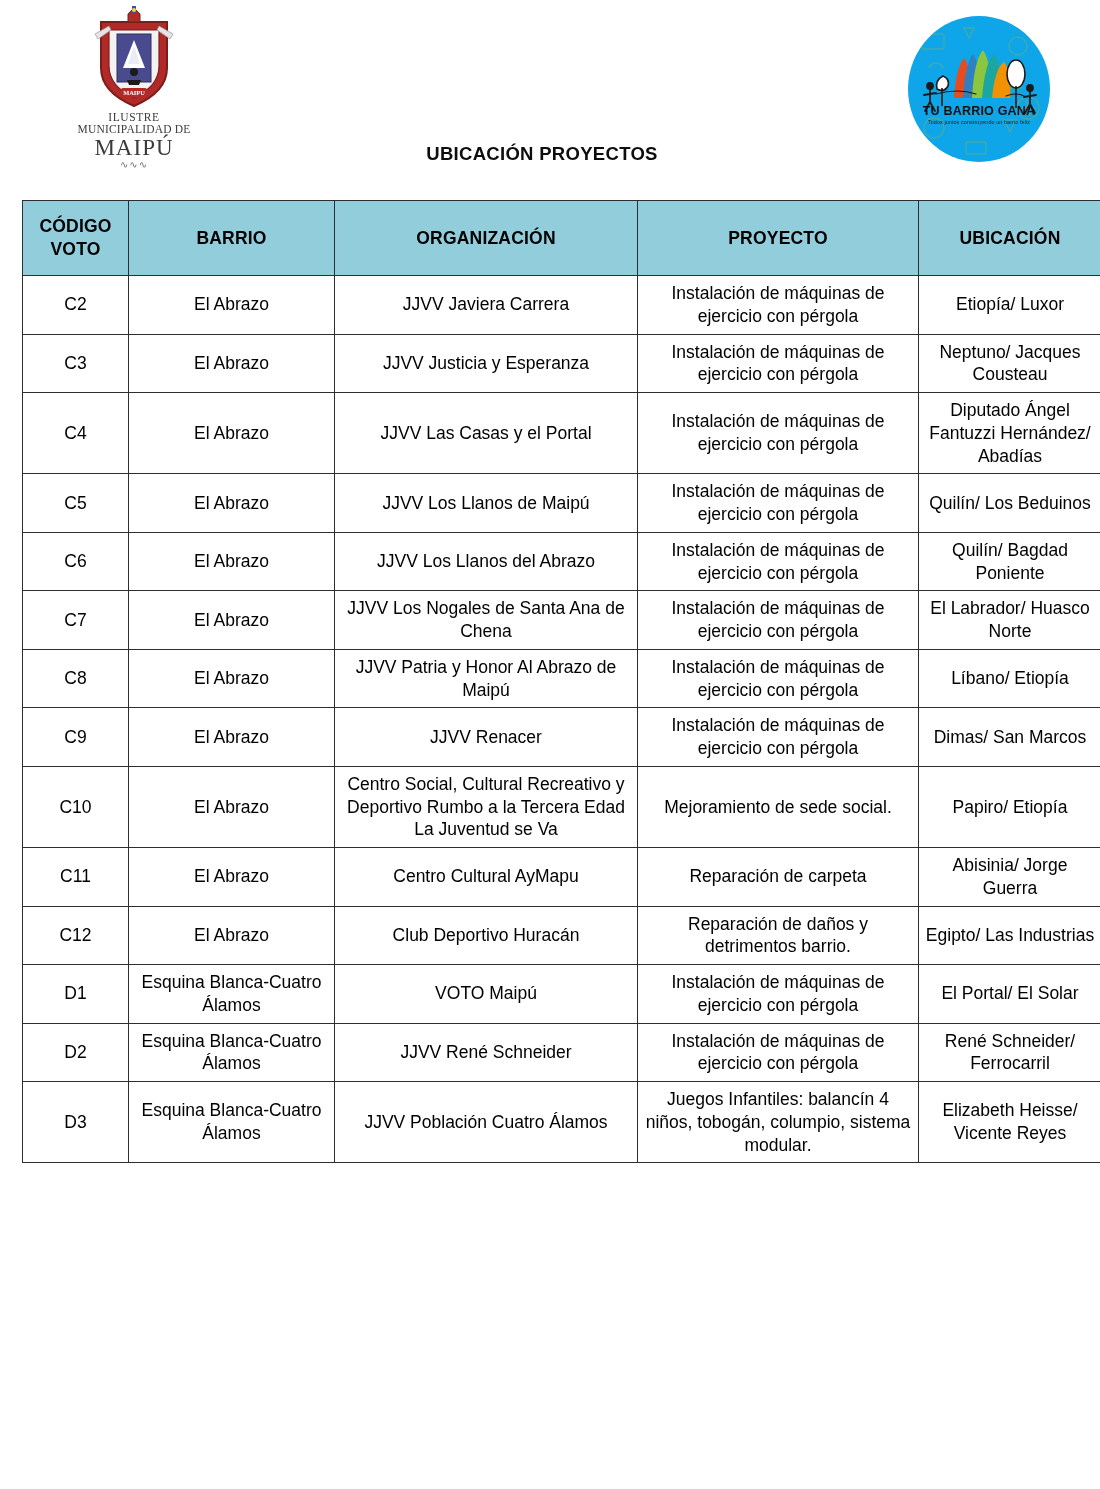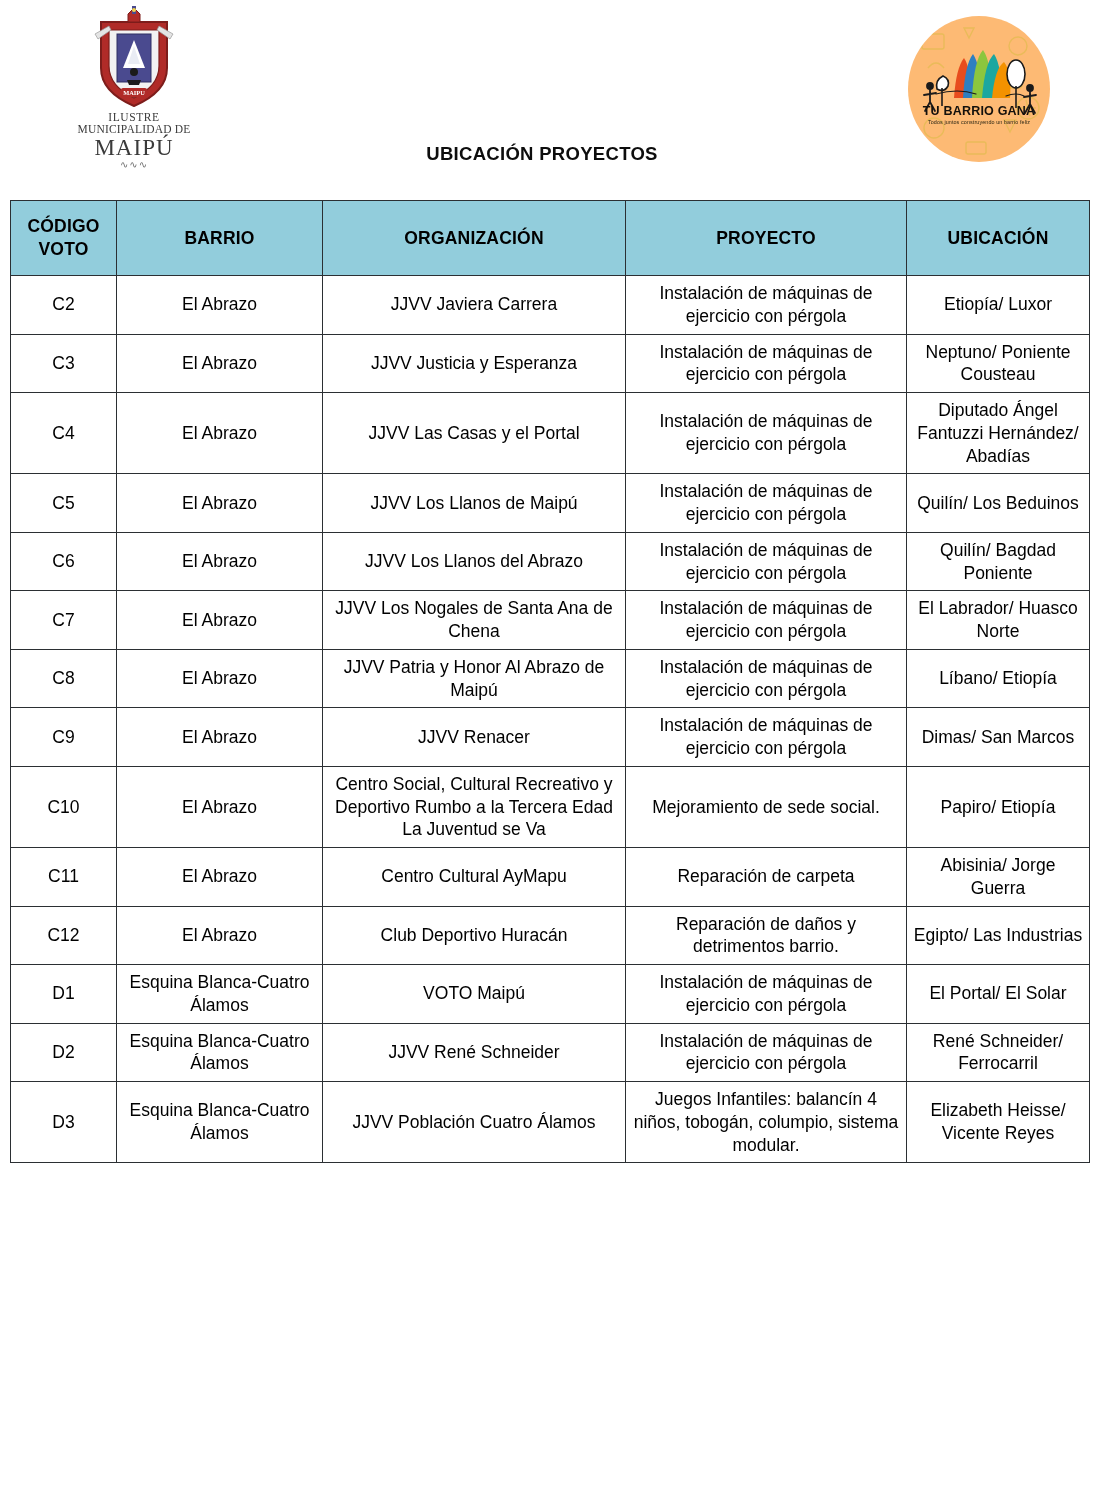--- a/index.html
+++ b/index.html
@@ -57,21 +57,21 @@
   .crest-text .l3 { font-size: 23px; letter-spacing: 1px; }
   .crest-text .l4 { font-size: 10px; color: #6a6a6a; letter-spacing: 1px;}
 
   .logo-barrio {
     position: absolute;
     left: 908px;
     top: 16px;
     width: 142px;
     height: 146px;
     border-radius: 50%;
-    background: #fdba74;
+    background: #0ea5e9;
     overflow: hidden;
   }
   .logo-barrio .pattern {
     position: absolute;
     inset: 0;
     opacity: .28;
   }
   .logo-barrio .art {
     position: absolute;
     inset: 0;
@@ -107,21 +107,21 @@
     text-align: center;
     font-size: 18.5px;
     font-weight: bold;
     letter-spacing: .3px;
     color: #0d0d0d;
   }
 
   
   .table-wrap {
     position: absolute;
-    left: 10px;
+    left: 22px;
     top: 200px;
     width: 1079px;
   }
   table.projects {
     border-collapse: collapse;
     table-layout: fixed;
     width: 1079px;
   }
   table.projects col.c-codigo { width: 106px; }
   table.projects col.c-barrio { width: 206px; }
@@ -257,21 +257,21 @@
             <td>El Abrazo</td>
             <td>JJVV Javiera Carrera</td>
             <td>Instalación de máquinas de ejercicio con pérgola</td>
             <td>Etiopía/ Luxor</td>
           </tr>
           <tr>
             <td class="code">C3</td>
             <td>El Abrazo</td>
             <td>JJVV Justicia y Esperanza</td>
             <td>Instalación de máquinas de ejercicio con pérgola</td>
-            <td>Neptuno/ Poniente Cousteau</td>
+            <td>Neptuno/ Jacques Cousteau</td>
           </tr>
           <tr>
             <td class="code">C4</td>
             <td>El Abrazo</td>
             <td>JJVV Las Casas y el Portal</td>
             <td>Instalación de máquinas de ejercicio con pérgola</td>
             <td>Diputado Ángel Fantuzzi Hernández/ Abadías</td>
           </tr>
           <tr>
             <td class="code">C5</td>

